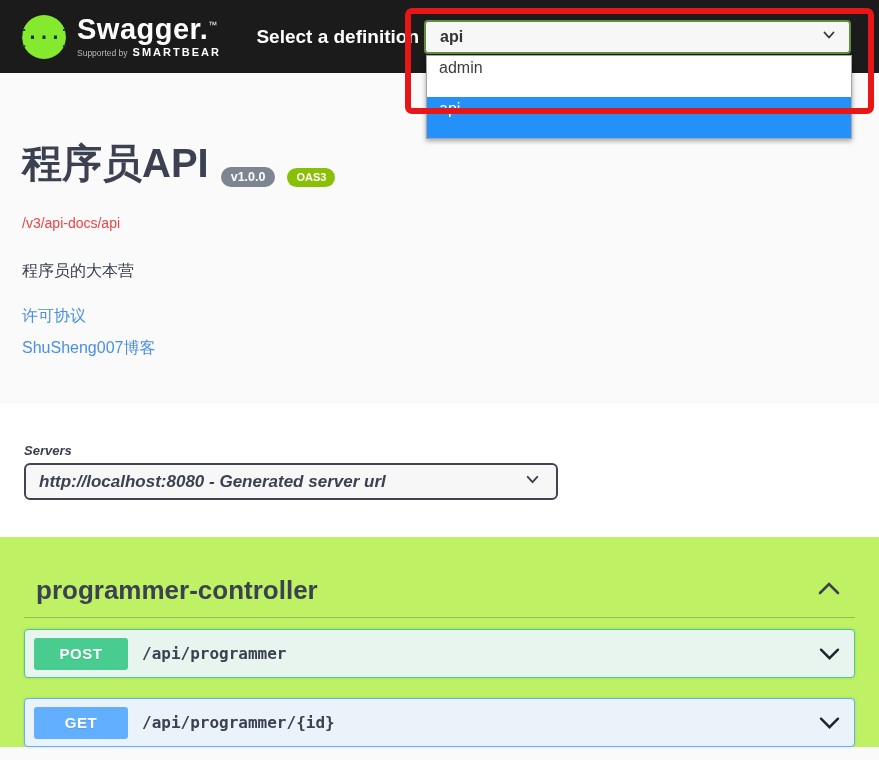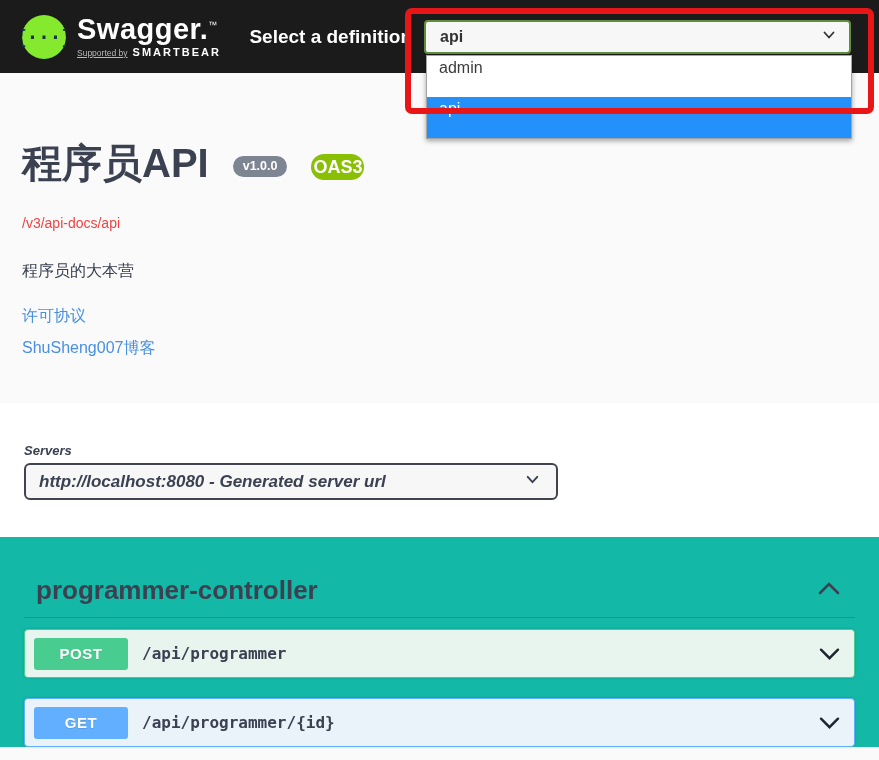--- a/index.html
+++ b/index.html
@@ -16,26 +16,26 @@
     height:73px; background:#1b1b1b;
     display:flex; align-items:center;
     padding-left:22px;
   }
   .logo { display:flex; align-items:center; gap:11px; }
   .logo-icon svg { display:block; }
   .logo-text { display:flex; flex-direction:column; line-height:1; }
   .brand-line { color:#ffffff; font-size:29px; font-weight:bold; letter-spacing:0.5px; }
   .brand-tm { font-size:9px; vertical-align:super; color:#ffffff; font-weight:normal; }
   .supported-line { margin-top:3px; display:flex; align-items:baseline; gap:5px; }
-  .supported-by { color:#b9b9b9; font-size:8.5px;text-decoration:underline; }
+  .supported-by { color:#b9b9b9; font-size:8.5px; }
   .smartbear { color:#ffffff; font-size:11px; font-weight:bold; letter-spacing:2px; }
 
   .definition-area {
     margin-left:auto; margin-right:28px;
-    display:flex; align-items:center; gap:12px;
+    display:flex; align-items:center; gap:5px;
     position:relative; z-index:150;
   }
   .definition-label { color:#ffffff; font-size:19px; font-weight:bold; white-space:nowrap; }
   .select-wrap { position:relative; width:427px; }
   .fake-select {
     width:100%; height:34px;
     background:#f7f7f7; border:2px solid #5f8f3e; border-radius:4px;
     display:flex; align-items:center; justify-content:space-between;
     padding:0 12px 0 14px;
     font-size:16px; font-weight:bold; color:#333333;
@@ -57,29 +57,29 @@
     position:absolute; left:405px; top:8px; width:469px; height:106px;
     border:6px solid #e81616; border-radius:7px;
     z-index:200; pointer-events:none;
   }
 
   
   .info-section {
     height:330px; background:#fafafa;
     padding:66px 22px 0;
   }
-  .title-row { display:flex; align-items:center; gap:24px; }
+  .title-row { display:flex; align-items:flex-end; gap:12px; }
   .api-title { margin:0; font-size:40px; line-height:1.2; font-weight:bold; color:#3b4151; }
   .badge {
     display:inline-block; margin-top:7px;
     border-radius:57px; padding:4px 10px;
     color:#ffffff; font-size:12.5px; font-weight:bold; line-height:1;
   }
   .badge.version { background:#7d8492; }
-  .badge.oas { background:#89bf04; padding:4px 2px; font-size:18px; }
+  .badge.oas { background:#89bf04; padding:4px 9px; font-size:11px; }
   .spec-link {
     display:inline-block; margin-top:28px;
     font-size:14px; color:#ef4444; text-decoration:none;
   }
   .description { margin:29px 0 0; font-size:16px; color:#3b4151; }
   .info-link { display:block; margin-top:24px; font-size:16px; color:#4990e2; text-decoration:none; width:max-content; }
   .info-link.contact { margin-top:11px;text-align:center; }
 
   
   .scheme-container {
@@ -92,21 +92,21 @@
   .server-select {
     width:534px; height:37px;
     border:2px solid #41444e; border-radius:6px; background:#f7f7f7;
     display:flex; align-items:center; justify-content:space-between;
     padding:0 15px 0 13px;
     font-size:17px; font-weight:bold; color:#3b4151;
     cursor:pointer; white-space:nowrap;
   }
 
   
-  .ops-section { padding:38px 24px 0; background:#14b8a6; }
+  .ops-section { padding:38px 24px 0; background:#bef264; }
   .tag-header {
     display:flex; align-items:center; justify-content:space-between;
     padding:0 14px 0 12px; cursor:pointer;
   }
   .tag-title { margin:0; font-size:26px; font-weight:bold; color:#3b4151; line-height:1.2; }
   .tag-divider { margin-top:11px; border:0; border-bottom:1px solid rgba(59,65,81,.3); }
 
   .op-row {
     margin-top:11px; height:49px;
     border-radius:4px;

